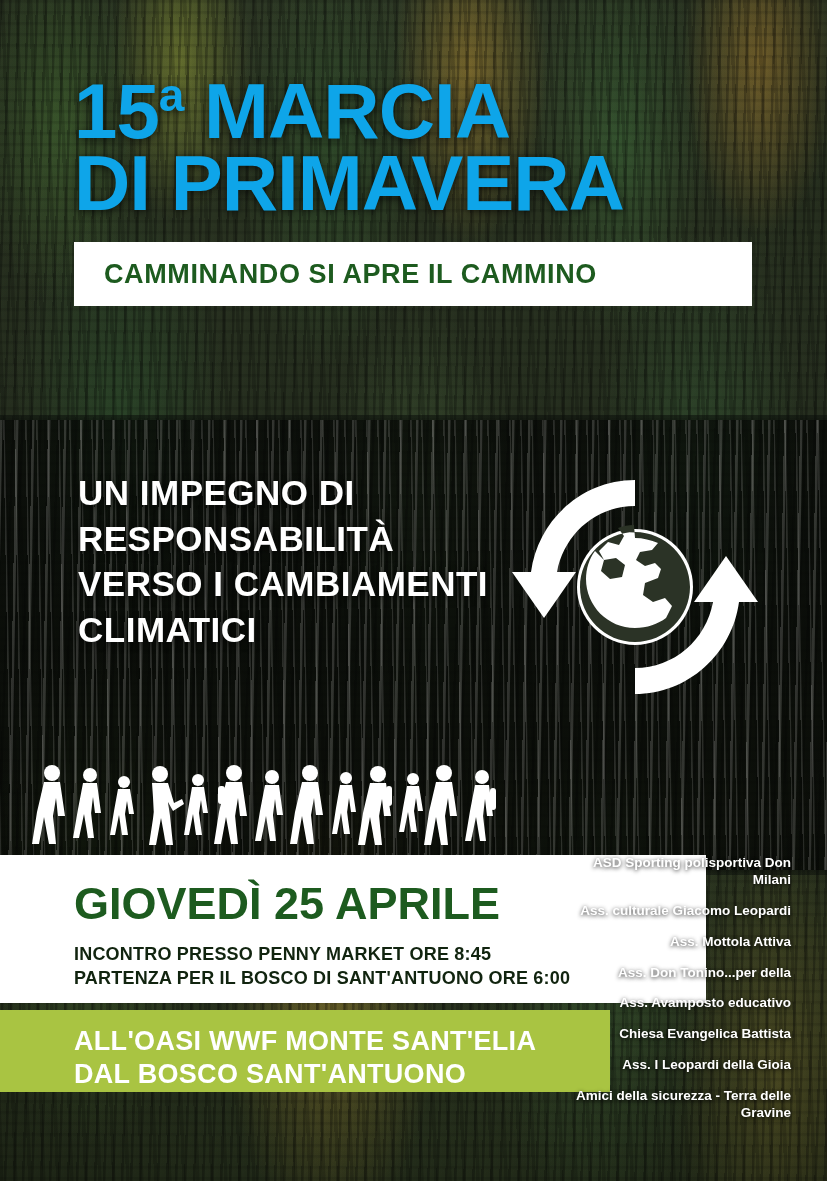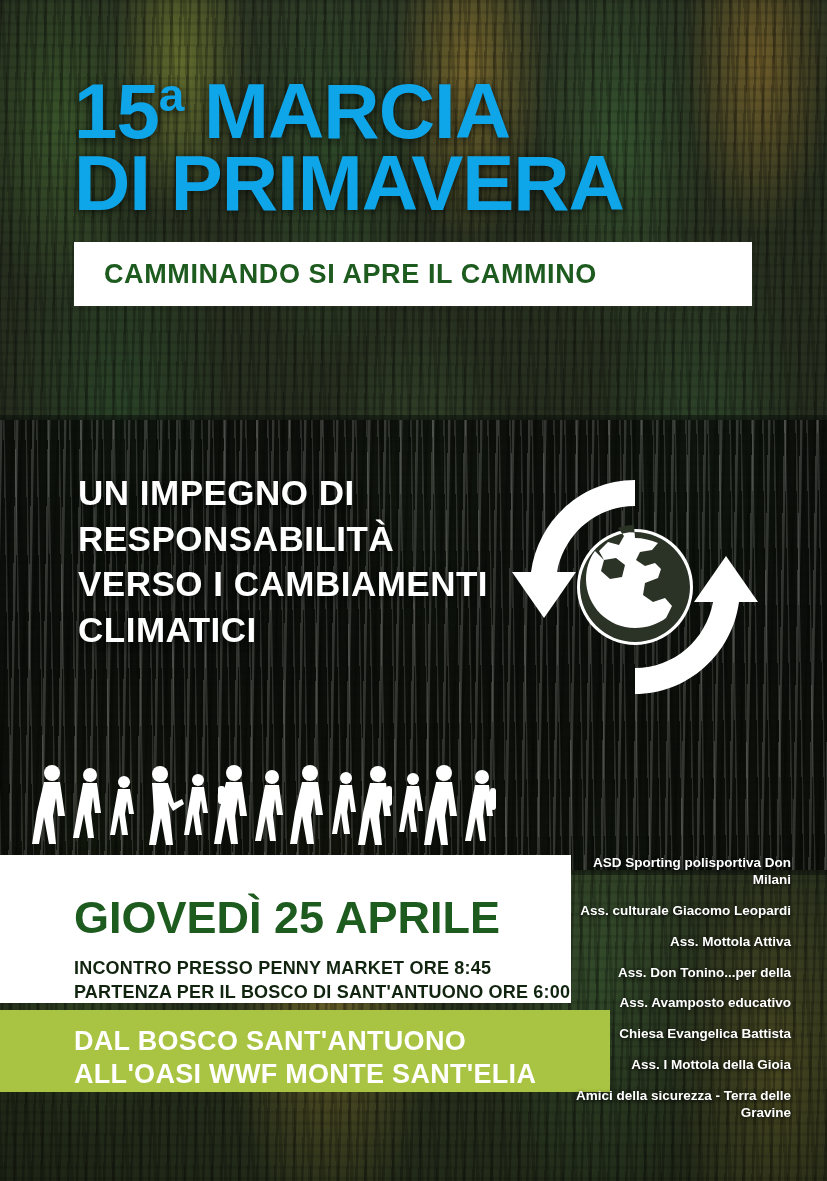--- a/index.html
+++ b/index.html
@@ -129,24 +129,24 @@
   .walkers {
     position: absolute;
     left: 30px; top: 760px;
     width: 500px; height: 105px;
   }
 
   
   .date-panel {
     position: absolute;
     left: 0; top: 855px;
-    width: 571px; height: 148px;
+    width: 706px; height: 148px;
     background: #ffffff;
     box-sizing: border-box;
-    padding: 40px 0 0 74px;
+    padding: 26px 0 0 74px;
   }
   .date-panel .date-main {
     color: #1d5b1f;
     font-weight: 900;
     font-size: 45px;
     letter-spacing: 0px;
     line-height: 1;
     white-space: nowrap;
   }
   .date-panel .date-sub {
@@ -294,28 +294,28 @@
 
   <div class="date-panel">
     <div class="date-main">GIOVEDÌ 25 APRILE</div>
     <div class="date-sub">
       <div>INCONTRO PRESSO PENNY MARKET ORE 8:45</div>
       <div>PARTENZA PER IL BOSCO DI SANT'ANTUONO ORE 6:00</div>
     </div>
   </div>
 
   <div class="route-bar">
+    <div>ALL'OASI WWF MONTE SANT'ELIA</div>
     <div>DAL BOSCO SANT'ANTUONO</div>
-    <div>ALL'OASI WWF MONTE SANT'ELIA</div>
   </div>
 
   <div class="sponsors">
     <div class="sp">ASD Sporting polisportiva Don Milani</div>
     <div class="sp">Ass. culturale Giacomo Leopardi</div>
     <div class="sp">Ass. Mottola Attiva</div>
     <div class="sp">Ass. Don Tonino...per della</div>
     <div class="sp">Ass. Avamposto educativo</div>
     <div class="sp">Chiesa Evangelica Battista</div>
-    <div class="sp">Ass. I Mottola della Gioia</div>
+    <div class="sp">Ass. I Leopardi della Gioia</div>
     <div class="sp">Amici della sicurezza - Terra delle Gravine</div>
   </div>
 
 </div>
 
 </body></html>

